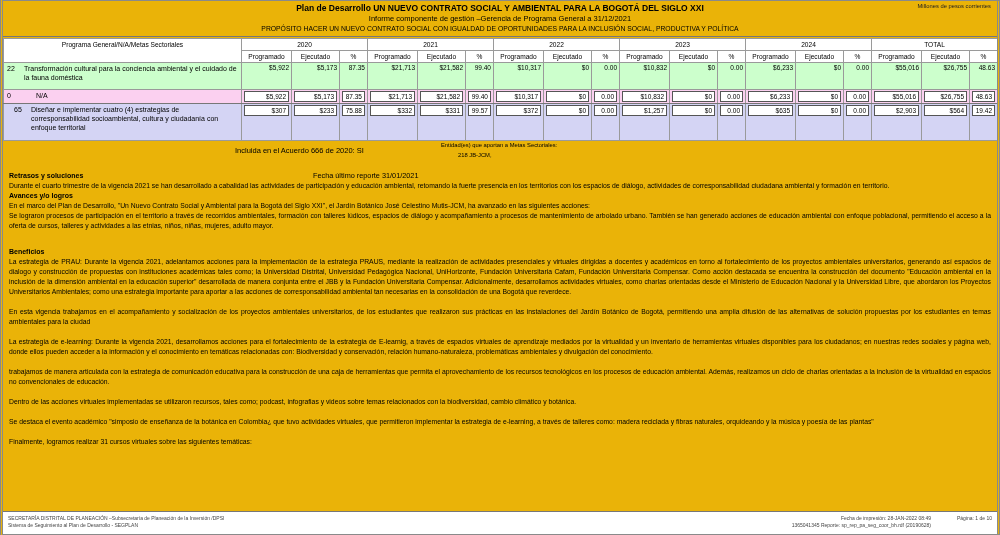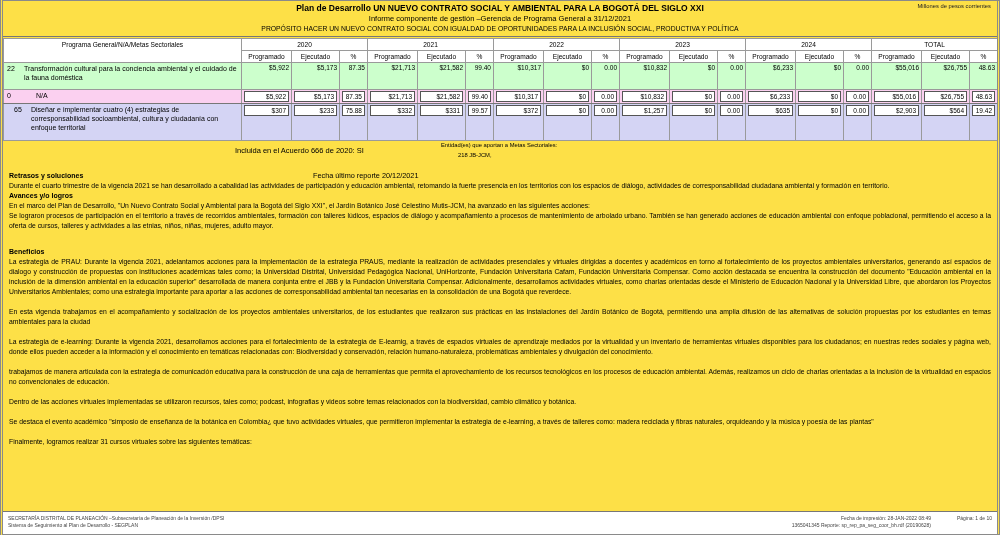--- a/index.html
+++ b/index.html
@@ -1,19 +1,19 @@
 <!DOCTYPE html>
 <html style="--row-green: #ccffcc; --row-pink: #fbd0f0; --row-blue: #d4d4f4;"><head>
 <meta charset="utf-8">
 <style>
   * { box-sizing: border-box; }
   html,body { margin:0; padding:0; background:#e8e8e8; }
   .page {
     position:relative; width:1000px; height:535px; margin:0 auto;
-    background:#fde047; color:#000;
+    background:#eab308; color:#000;
     font-family:"Liberation Sans", sans-serif;
     border-left:3px double #8a8a8a; border-right:3px double #8a8a8a;
     border-top:1px solid #8a8a8a; border-bottom:1px solid #8a8a8a;
     overflow:hidden;
   }
   
   .hdr { position:relative; text-align:center; padding:2px 4px 3px; border-bottom:1px solid #777; }
   .hdr .title { font-size:8.5px; font-weight:bold; line-height:11px; }
   .hdr .subtitle { font-size:7.5px; line-height:10px; }
   .hdr .proposito { font-size:6.8px; line-height:9px; }
@@ -286,21 +286,21 @@
 
   <div class="info-strip">
     <span class="acuerdo">Incluida en el Acuerdo 666 de 2020: SI</span>
     <span class="entidades-label">Entidad(es) que aportan a Metas Sectoriales:</span>
     <span class="entidades-value">218 JB-JCM,</span>
   </div>
 
   <div class="text-area">
     <div class="heading-row">
       <span class="heading">Retrasos y soluciones</span>
-      <span class="fecha-reporte">Fecha último reporte 20/12/2021</span>
+      <span class="fecha-reporte">Fecha último reporte 31/01/2021</span>
     </div>
     <p class="nogap">Durante el  cuarto trimestre de la vigencia 2021 se han desarrollado a cabalidad las actividades de participación y educación ambiental, retomando la fuerte presencia en los territorios con los espacios de diálogo, actividades de corresponsabilidad ciudadana ambiental y formación en territorio.</p>
     <div class="heading-row">
       <span class="heading">Avances y/o logros</span>
     </div>
     <p class="nogap">En el marco del Plan de Desarrollo, "Un Nuevo Contrato Social y Ambiental para la Bogotá del Siglo XXI", el Jardín Botánico José Celestino Mutis-JCM, ha avanzado en las siguientes acciones:</p>
     <p class="nogap">Se lograron procesos de participación en el territorio a través de recorridos ambientales, formación con talleres lúdicos, espacios de diálogo y acompañamiento a procesos de mantenimiento de arbolado urbano. También se han generado acciones de educación ambiental con enfoque poblacional, permitiendo el acceso a la oferta de cursos, talleres y actividades a las etnias, niños, niñas, mujeres, adulto mayor.</p>
     <div class="heading-row gap-before">
       <span class="heading">Beneficios</span>
     </div>

